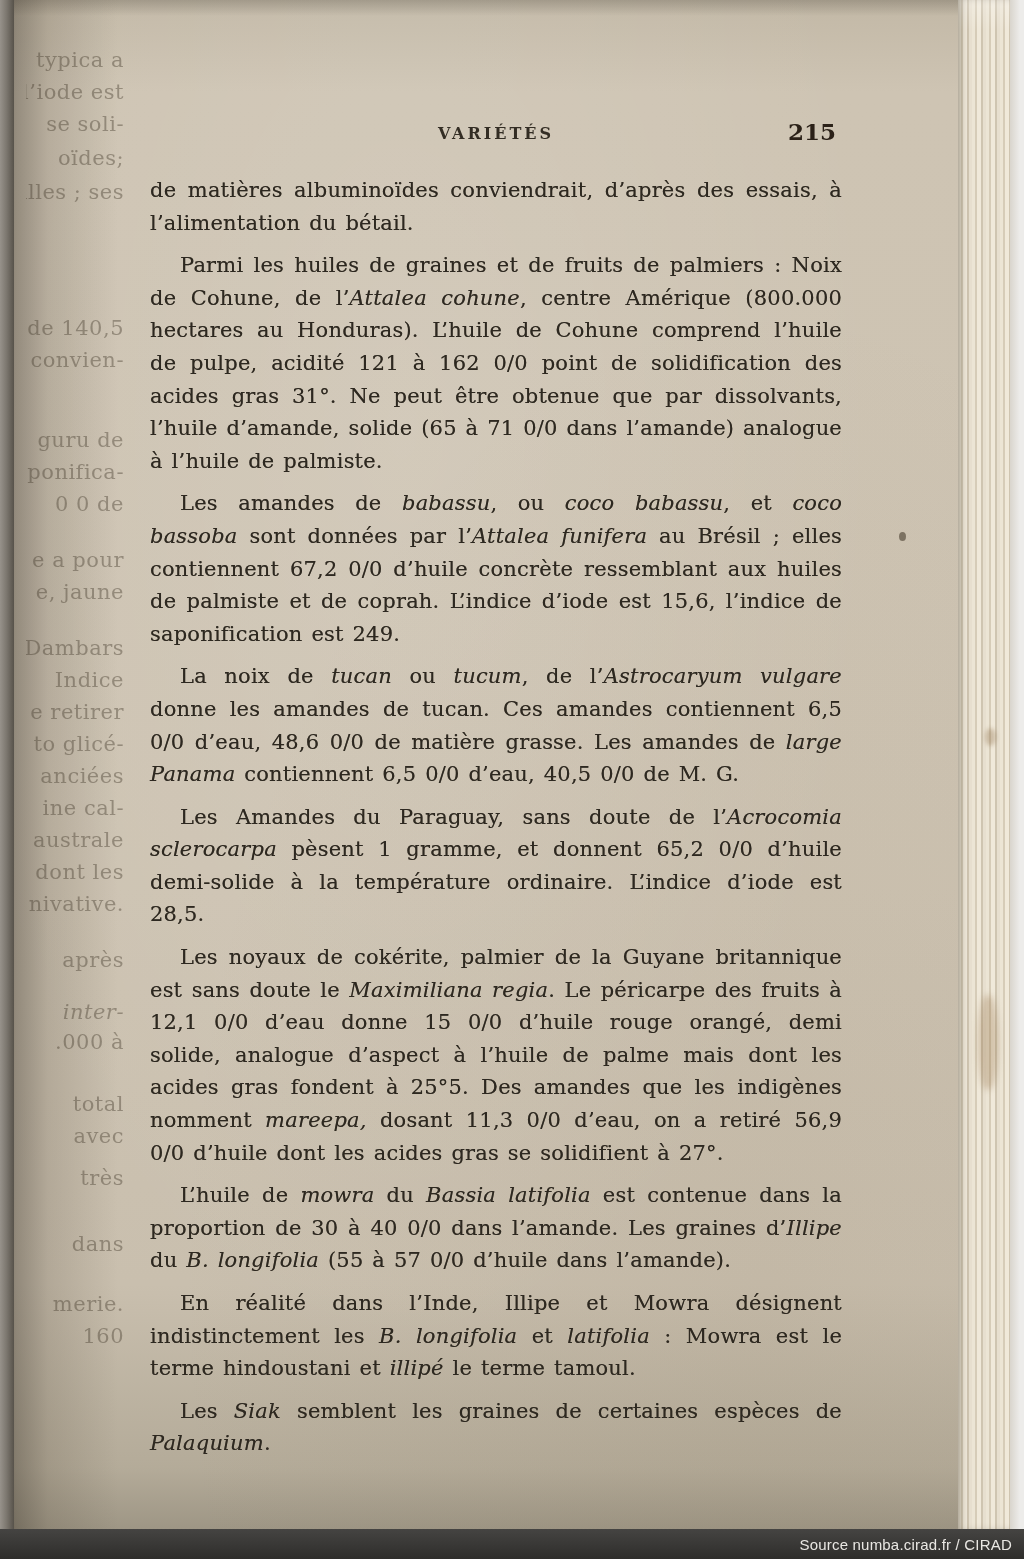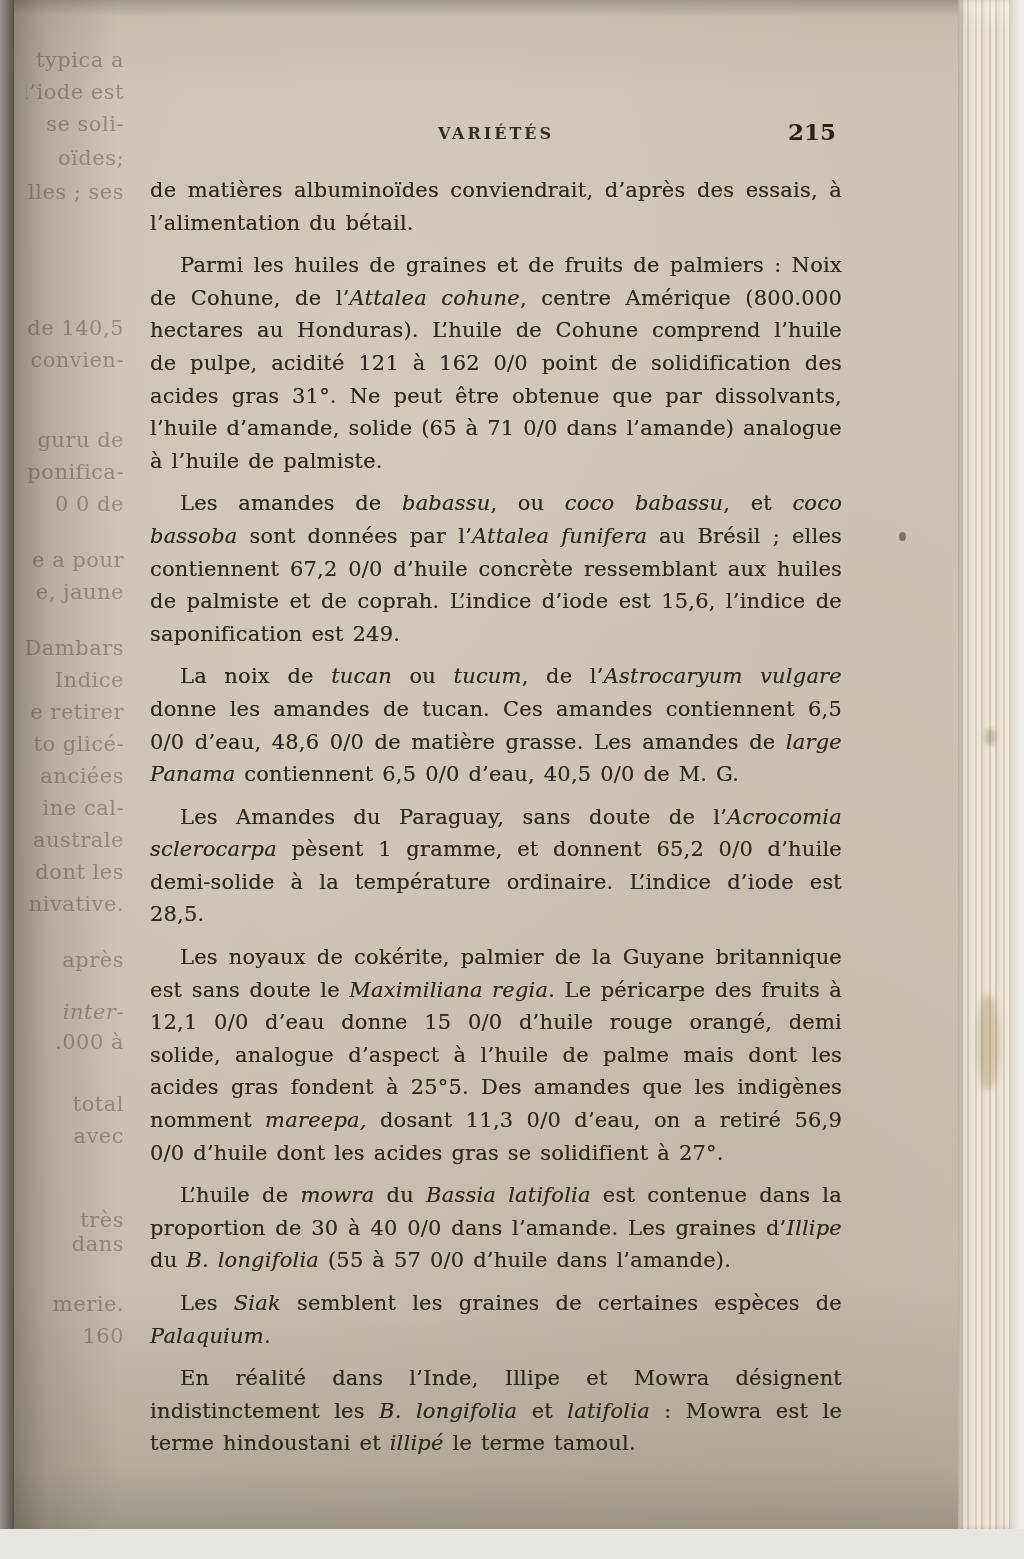--- a/index.html
+++ b/index.html
@@ -101,42 +101,45 @@
       <div class="frag" style="top: 764px;">anciées</div>
       <div class="frag" style="top: 796px;">ine cal-</div>
       <div class="frag" style="top: 828px;">australe</div>
       <div class="frag" style="top: 860px;">dont les</div>
       <div class="frag" style="top: 892px;">nivative.</div>
       <div class="frag" style="top: 948px;">après</div>
       <div class="frag" style="top: 1000px; font-style: italic;">inter-</div>
       <div class="frag" style="top: 1030px;">.000 à</div>
       <div class="frag" style="top: 1092px;">total</div>
       <div class="frag" style="top: 1124px;">avec</div>
-      <div class="frag" style="top: 1208px; margin-left: 8px;">très</div>
+      <div class="frag" style="top: 1166px; margin-left: 8px;">très</div>
       <div class="frag" style="top: 1232px;">dans</div>
       <div class="frag" style="top: 1292px;">merie.</div>
       <div class="frag" style="top: 1324px;">160</div>
     </div>
 
   <div class="page-text">
     <div class="page-header">
       <div class="running-title">VARIÉTÉS</div>
       <div class="page-number">215</div>
     </div>
     <div class="page-body">
         <p class=""><span>de matières albuminoïdes conviendrait, d’après des essais, à l’alimentation du bétail.</span></p>
         <p class="indent"><span>Parmi les huiles de graines et de fruits de palmiers : Noix de Cohune, de l’</span><i>Attalea cohune</i><span>, centre Amérique (800.000 hectares au Honduras). L’huile de Cohune comprend l’huile de pulpe, acidité 121 à 162 0/0 point de solidification des acides gras 31°. Ne peut être obtenue que par dissolvants, l’huile d’amande, solide (65 à 71 0/0 dans l’amande) analogue à l’huile de palmiste.</span></p>
         <p class="indent"><span>Les amandes de </span><i>babassu</i><span>, ou </span><i>coco babassu</i><span>, et </span><i>coco bassoba</i><span> sont données par l’</span><i>Attalea funifera</i><span> au Brésil ; elles contiennent 67,2 0/0 d’huile concrète ressemblant aux huiles de palmiste et de coprah. L’indice d’iode est 15,6, l’indice de saponification est 249.</span></p>
         <p class="indent"><span>La noix de </span><i>tucan</i><span> ou </span><i>tucum</i><span>, de l’</span><i>Astrocaryum vulgare</i><span> donne les amandes de tucan. Ces amandes contiennent 6,5 0/0 d’eau, 48,6 0/0 de matière grasse. Les amandes de </span><i>large Panama</i><span> contiennent 6,5 0/0 d’eau, 40,5 0/0 de M. G.</span></p>
         <p class="indent"><span>Les Amandes du Paraguay, sans doute de l’</span><i>Acrocomia sclerocarpa</i><span> pèsent 1 gramme, et donnent 65,2 0/0 d’huile demi-solide à la température ordinaire. L’indice d’iode est 28,5.</span></p>
         <p class="indent"><span>Les noyaux de cokérite, palmier de la Guyane britannique est sans doute le </span><i>Maximiliana regia</i><span>. Le péricarpe des fruits à 12,1 0/0 d’eau donne 15 0/0 d’huile rouge orangé, demi solide, analogue d’aspect à l’huile de palme mais dont les acides gras fondent à 25°5. Des amandes que les indigènes nomment </span><i>mareepa,</i><span> dosant 11,3 0/0 d’eau, on a retiré 56,9 0/0 d’huile dont les acides gras se solidifient à 27°.</span></p>
         <p class="indent"><span>L’huile de </span><i>mowra</i><span> du </span><i>Bassia latifolia</i><span> est contenue dans la proportion de 30 à 40 0/0 dans l’amande. Les graines d’</span><i>Illipe</i><span> du </span><i>B. longifolia</i><span> (55 à 57 0/0 d’huile dans l’amande).</span></p>
+        <p class="indent"><span>En réalité dans l’Inde, Illipe et Mowra désignent indistinctement les </span><i>B. longifolia</i><span> et </span><i>latifolia</i><span> : Mowra est le terme hindoustani et </span><i>illipé</i><span> le terme tamoul.</span></p>
         <p class="indent"><span>Les </span><i>Siak</i><span> semblent les graines de certaines espèces de </span><i>Palaquium</i><span>.</span></p>
-        <p class="indent"><span>En réalité dans l’Inde, Illipe et Mowra désignent indistinctement les </span><i>B. longifolia</i><span> et </span><i>latifolia</i><span> : Mowra est le terme hindoustani et </span><i>illipé</i><span> le terme tamoul.</span></p>
       </div>
   </div>
 
   <div class="stain-a"></div>
   <div class="stain-b"></div>
   <div class="stain-c"></div>
 
+  <div class="footer-bar">
+    <span class="footer-source">Source numba.cirad.fr / CIRAD</span>
+  </div>
 
 </div>
 
 </body></html>

